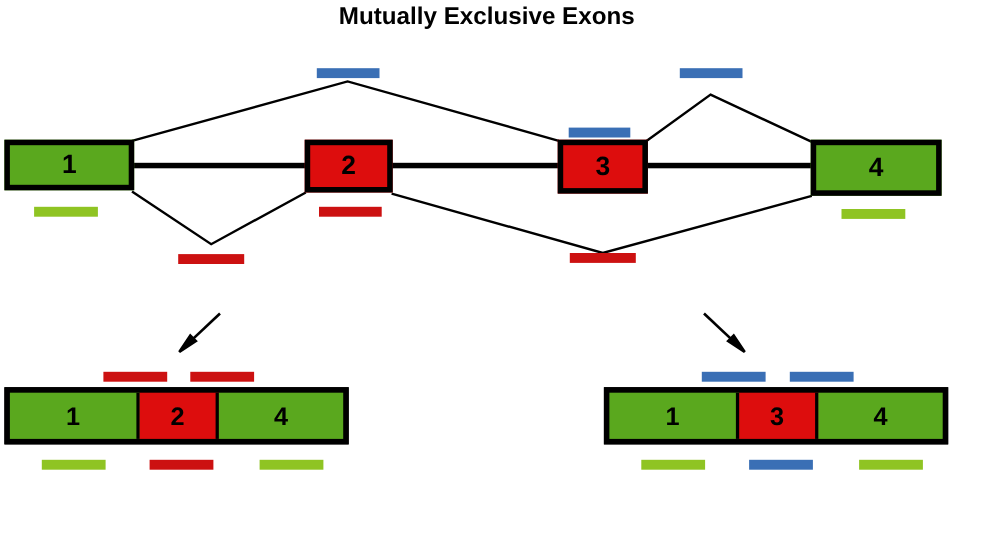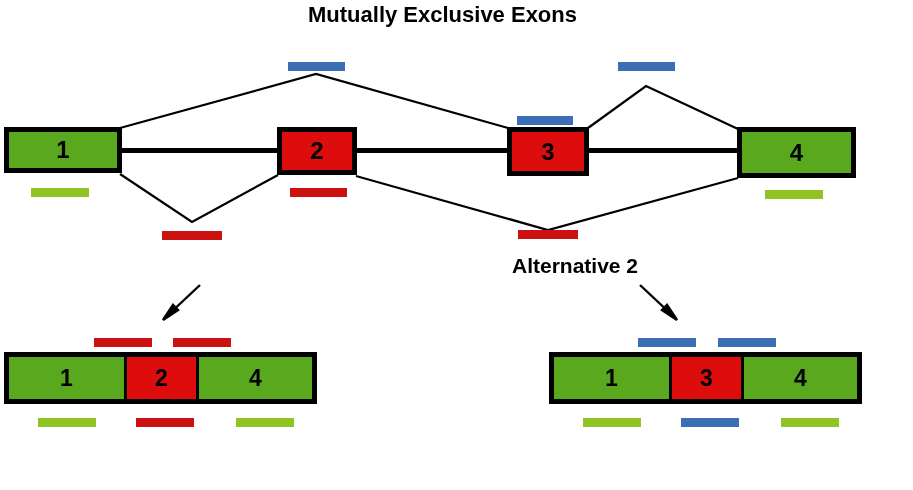--- a/index.html
+++ b/index.html
@@ -157,21 +157,20 @@
   <div class="marker blue" style="left:517px; top:116px; width:56px;"></div>
   <div class="marker blue" style="left:618px; top:62px; width:57px;"></div>
 
   <div class="marker lightgreen" style="left:31px; top:188px; width:58px;"></div>
   <div class="marker red" style="left:162px; top:231px; width:60px;"></div>
   <div class="marker red" style="left:290px; top:188px; width:57px;"></div>
   <div class="marker red" style="left:518px; top:230px; width:60px;"></div>
   <div class="marker lightgreen" style="left:765px; top:190px; width:58px;"></div>
 
 
-  <div class="alt-label" style="left:512px; top:254px;">Alternative 2</div>
 
   <div class="mrna-frame" style="left:4px; top:352px; width:313px; height:52px;">
     <div class="mrna-exon green" style="width:118px;">
       <span>1</span>
     </div>
     <div class="mrna-exon red" style="width:72px;">
       <span>2</span>
     </div>
     <div class="mrna-exon green" style="width:113px;">
       <span>4</span>

